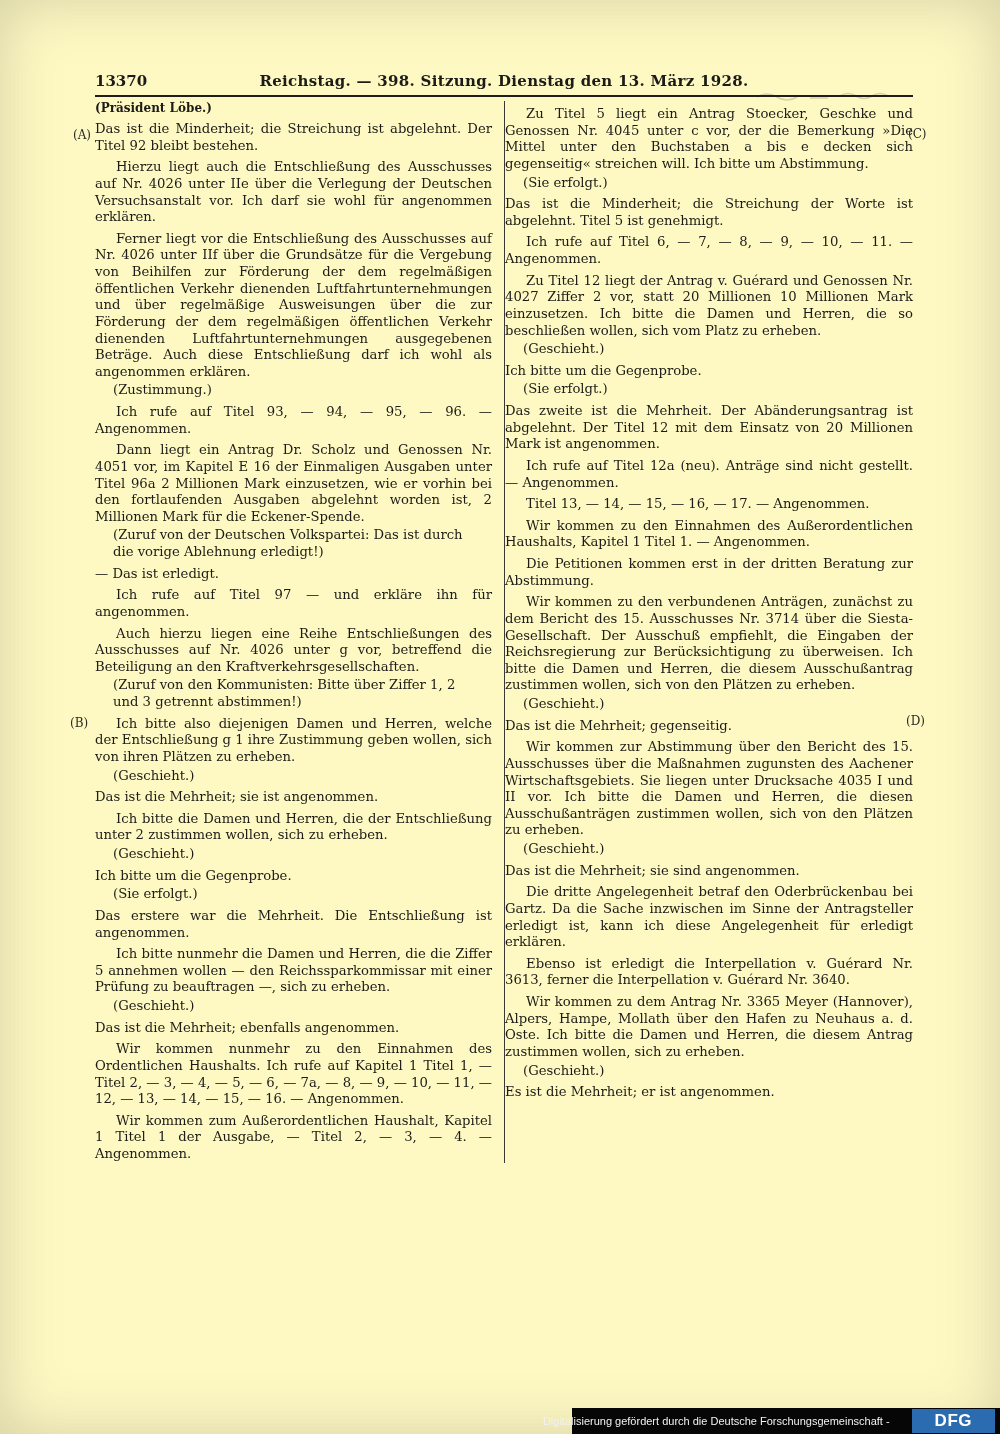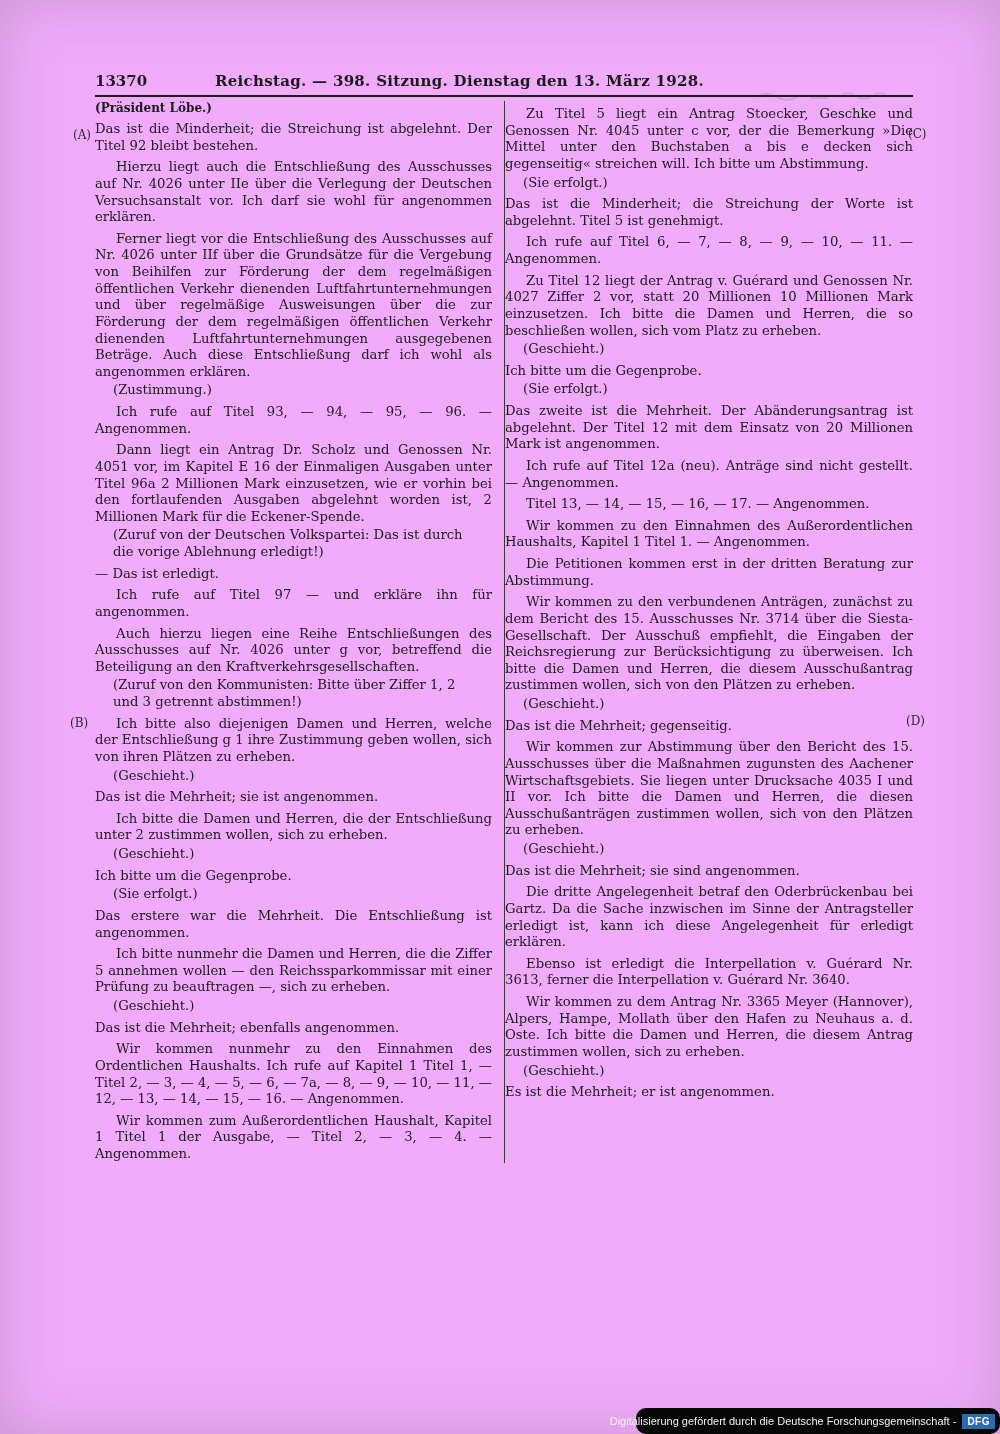--- a/index.html
+++ b/index.html
@@ -5,21 +5,21 @@
   * { margin: 0; padding: 0; box-sizing: border-box; }
   html, body { width: 1000px; }
   body {
     font-family: "DejaVu Serif", serif;
     background: #c9c6bf;
   }
   .page {
     position: relative;
     width: 1000px;
     height: 1434px;
-    background: #f0abfc;
+    background: #fef9c3;
     box-shadow: inset 0 0 60px rgba(90,85,75,0.25);
     overflow: hidden;
     color: #1c1b17;
   }
   .content {
     position: absolute;
     left: 95px;
     top: 72px;
     width: 818px;
   }
@@ -29,21 +29,21 @@
     border-bottom: 2px solid #1f1e1a;
     padding-bottom: 5px;
   }
   .page-number {
     font-weight: bold;
     font-size: 15px;
     width: 120px;
   }
   .header-title {
     flex: 1;
-    text-align: left;
+    text-align: center;
     font-weight: bold;
     font-size: 15px;
     letter-spacing: 0.3px;
     margin-right: 120px;
   }
   .columns {
     display: flex;
     margin-top: 4px;
   }
   .column {
@@ -83,39 +83,38 @@
     position: absolute;
     left: 755px;
     top: 88px;
     opacity: 0.35;
   }
   .footer-bar {
     position: absolute;
     right: 0;
     bottom: 0;
     height: 26px;
-    width: 364px;
+    width: 428px;
     background: #060606;
     display: flex;
     align-items: center;
     justify-content: flex-end;
-    gap: 6px;
+    gap: 22px;
     padding: 0 5px 0 10px;
     font-family: "Liberation Sans", sans-serif;
     font-size: 11px;
     color: #f2f2f2;
     white-space: nowrap;
-    border-radius: 10px;
   }
   .dfg-logo {
     background: #2b6cb0;
     color: #ffffff;
     font-weight: bold;
-    font-size: 10px;
-    padding: 2px 5px;
+    font-size: 17px;
+    padding: 2px 23px;
     letter-spacing: 0.5px;
   }
 </style>
 </head>
 <body>
 
 <div class="page">
 
   <svg class="pencil-mark" width="150" height="18" viewBox="0 0 150 18">
     <path d="M2 9 q10 -6 20 0 t20 0 M55 10 h18 M85 8 q8 -5 16 0 t16 0 t16 0" stroke="#8a867c" stroke-width="1.5" fill="none"></path>

